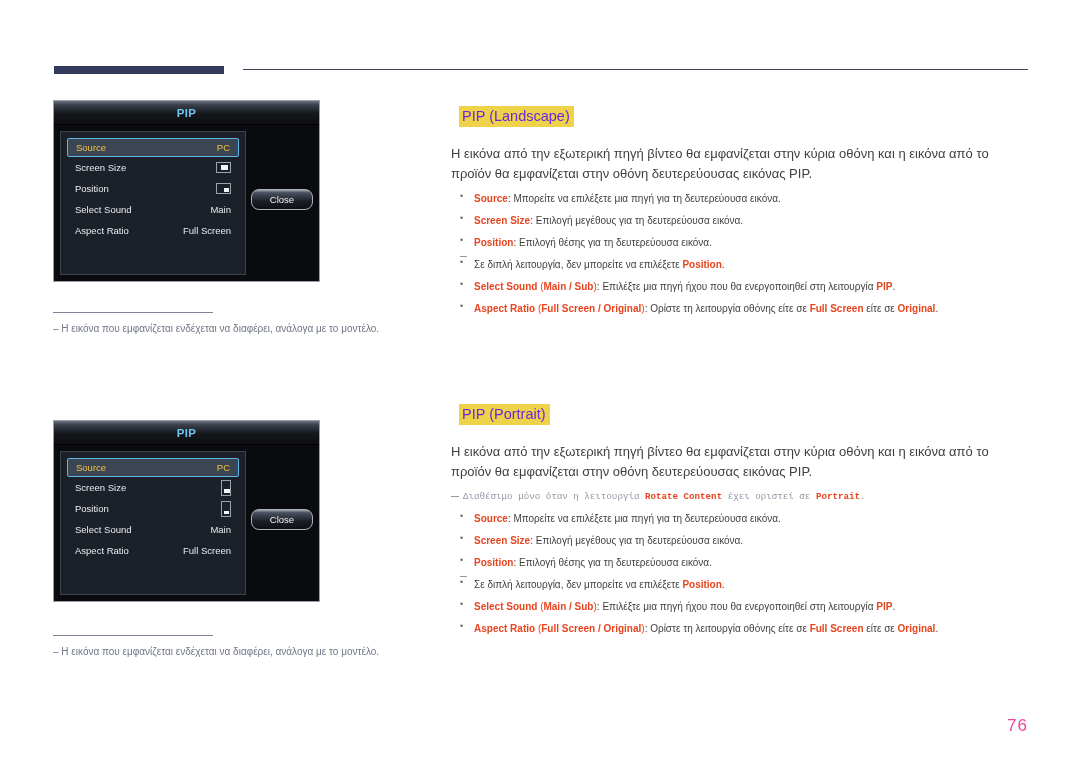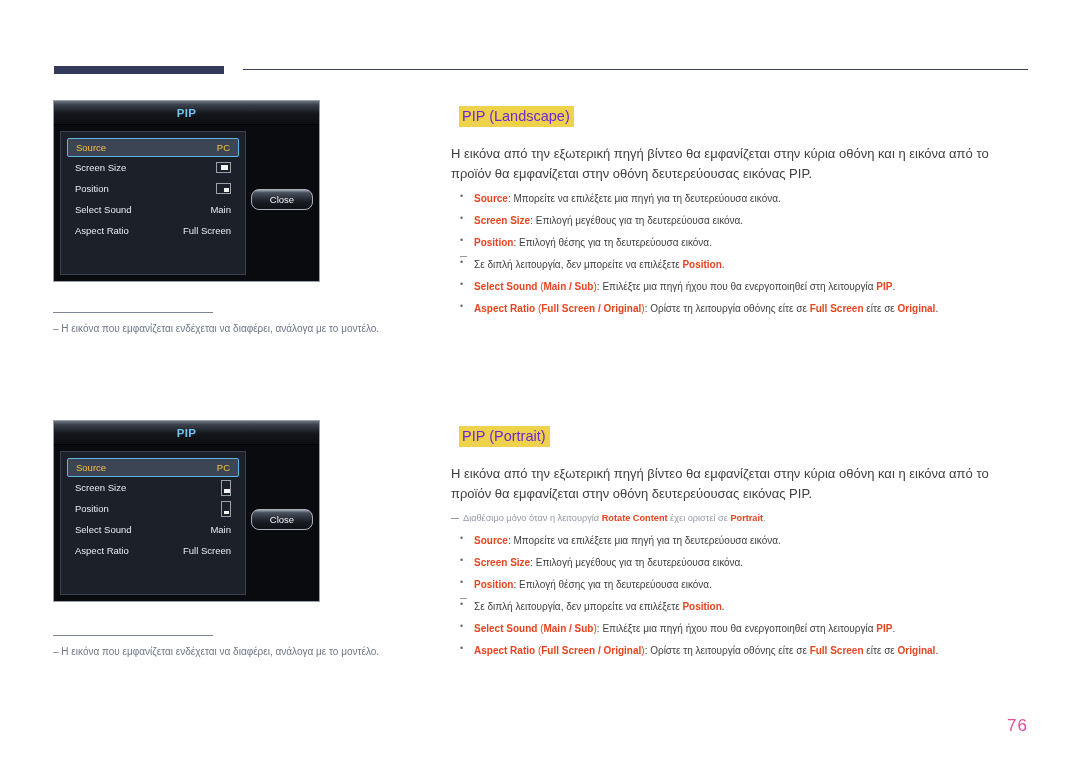--- a/index.html
+++ b/index.html
@@ -187,20 +187,21 @@
     width: 7px; height: 1px;
     background: #9499a6;
   }
   .topnote {
     position: relative;
     margin: 8px 0 0 0;
     padding-left: 12px;
     font-size: 9.2px;
     color: #9499a6;
     line-height: 1.45;
+    font-family: Liberation Mono, monospace;
   }
   .topnote::before {
     content: "";
     position: absolute;
     left: 0; top: 6px;
     width: 8px; height: 1px;
     background: #9499a6;
   }
   .r { color: #e8441f; font-weight: bold; }
   .rp { color: #e8441f; }
@@ -334,21 +335,21 @@
     </li>
     <li>
       <span class="r">Select Sound</span><span class="rp"> (</span><span class="r">Main</span><span class="r"> / </span><span class="r">Sub</span><span class="rp">)</span><span>: Επιλέξτε μια πηγή ήχου που θα ενεργοποιηθεί στη λειτουργία </span><span class="r">PIP</span><span>.</span>
     </li>
     <li>
       <span class="r">Aspect Ratio</span><span class="rp"> (</span><span class="r">Full Screen</span><span class="r"> / </span><span class="r">Original</span><span class="rp">)</span><span>: Ορίστε τη λειτουργία οθόνης είτε σε </span><span class="r">Full Screen</span><span> είτε σε </span><span class="r">Original</span><span>.</span>
     </li>
   </ul>
 </div>
 
-<div class="sect" style="top:418px;">
+<div class="sect" style="top:396px;">
   <h2>PIP (Portrait)</h2>
   <p class="para">Η εικόνα από την εξωτερική πηγή βίντεο θα εμφανίζεται στην κύρια οθόνη και η εικόνα από το προϊόν θα εμφανίζεται στην οθόνη δευτερεύουσας εικόνας PIP.</p>
 
   <p class="topnote">
     <span>Διαθέσιμο μόνο όταν η λειτουργία </span><span class="r">Rotate Content</span><span> έχει οριστεί σε </span><span class="r">Portrait</span><span>.</span>
   </p>
 
   <ul class="bul">
     <li>
       <span class="r">Source</span><span>: Μπορείτε να επιλέξετε μια πηγή για τη δευτερεύουσα εικόνα.</span>

